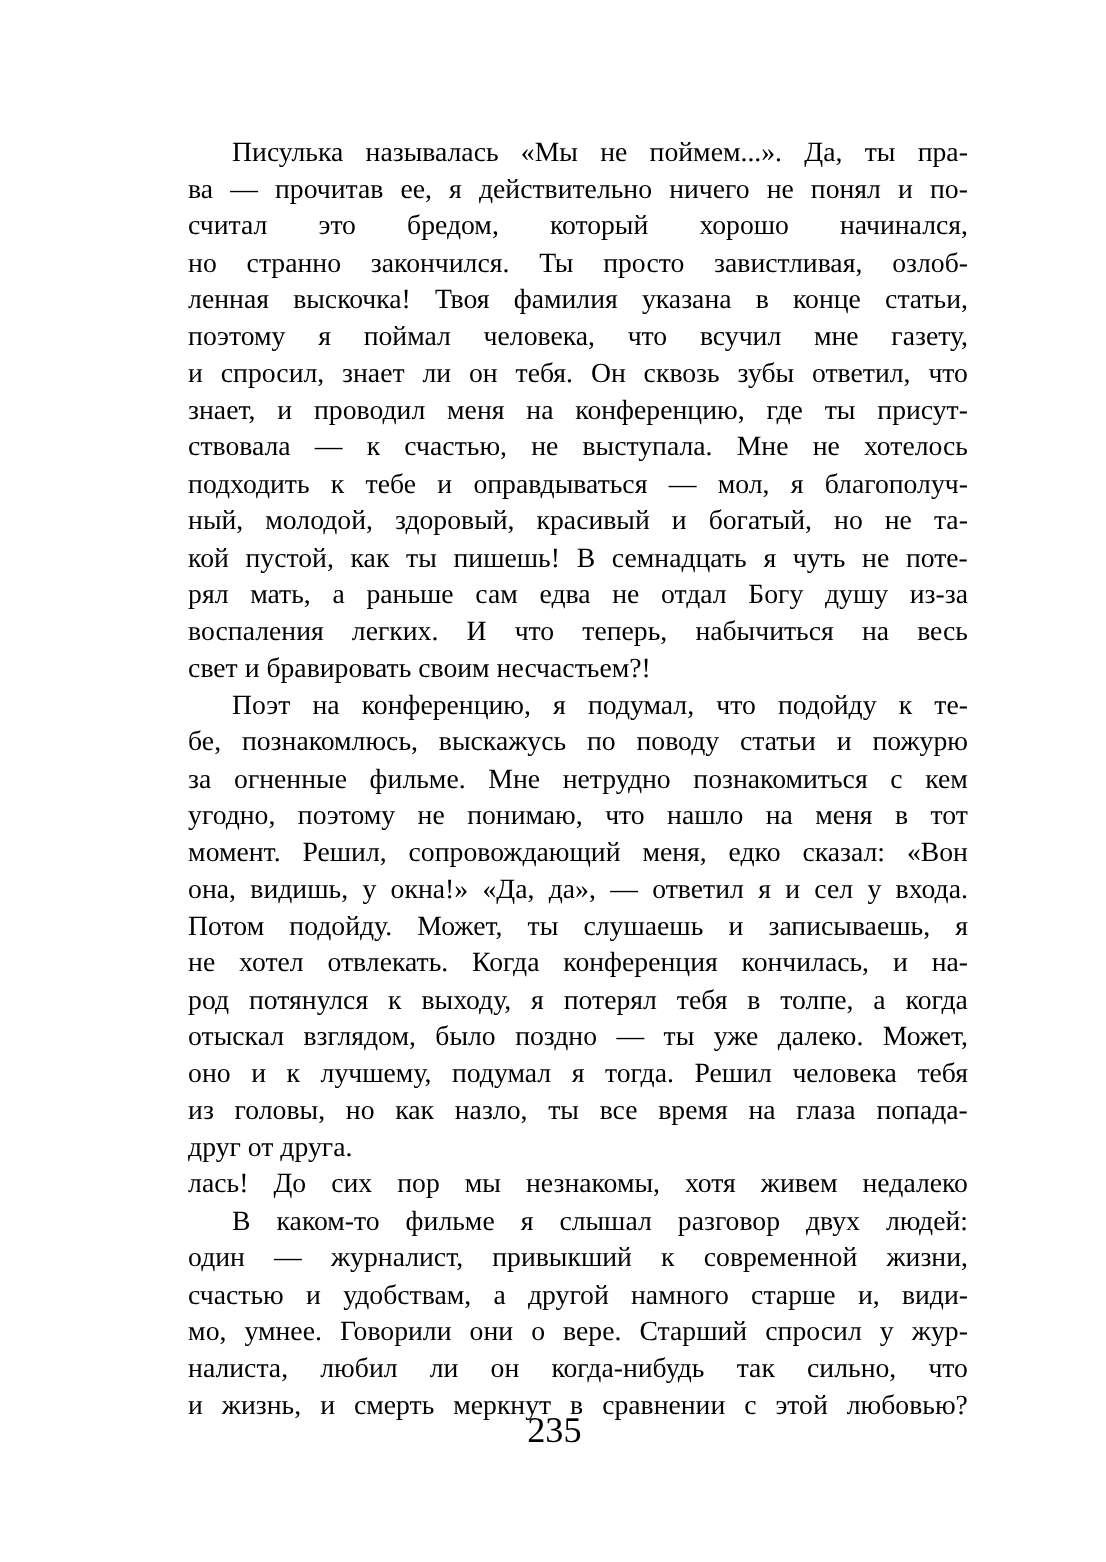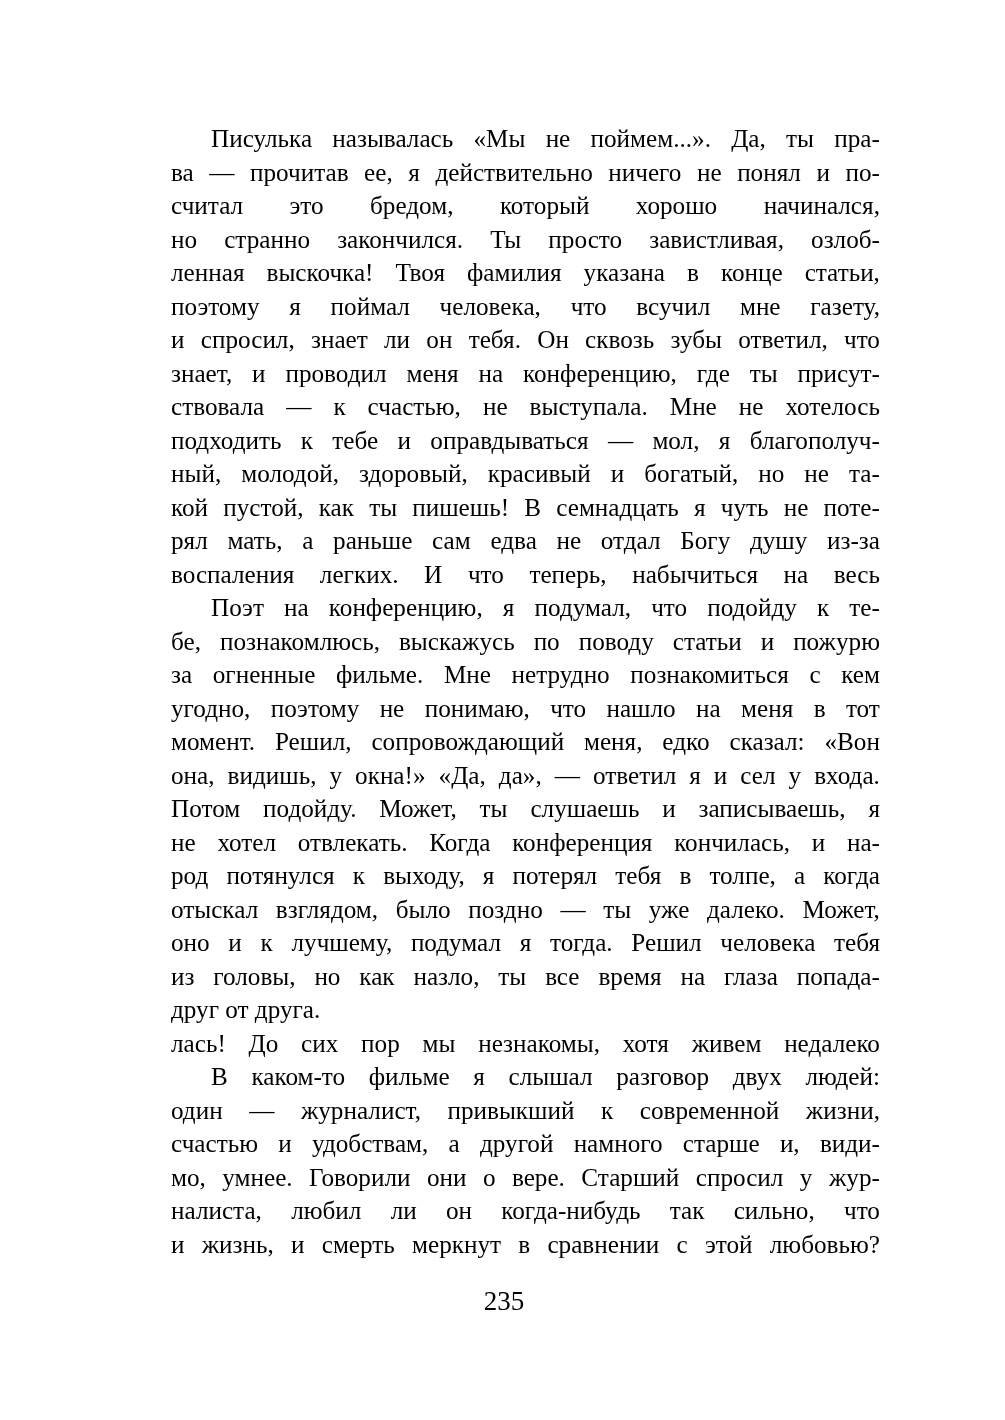--- a/index.html
+++ b/index.html
@@ -69,21 +69,21 @@
     text-indent: 0;
     padding-left: 40px;
   }
 
   #page-number {
     position: absolute;
     top: 1285px;
     left: 0;
     width: 1005px;
     text-align: center;
-    font-size: 27px;
+    font-size: 33px;
     line-height: 33.5px;
     
     padding-left: 3px;
     box-sizing: border-box;
   }
 </style>
 </head>
 <body>
 
 <div id="page">
@@ -236,20 +236,21 @@
         <span class="line just">
           <span>воспаления</span>
           <span>легких.</span>
           <span>И</span>
           <span>что</span>
           <span>теперь,</span>
           <span>набычиться</span>
           <span>на</span>
           <span>весь</span>
         </span>
+        <span class="line flush">свет и бравировать своим несчастьем?!</span>
       </p>
       <p class="para">
         <span class="line just indent">
           <span>Поэт</span>
           <span>на</span>
           <span>конференцию,</span>
           <span>я</span>
           <span>подумал,</span>
           <span>что</span>
           <span>подойду</span>

